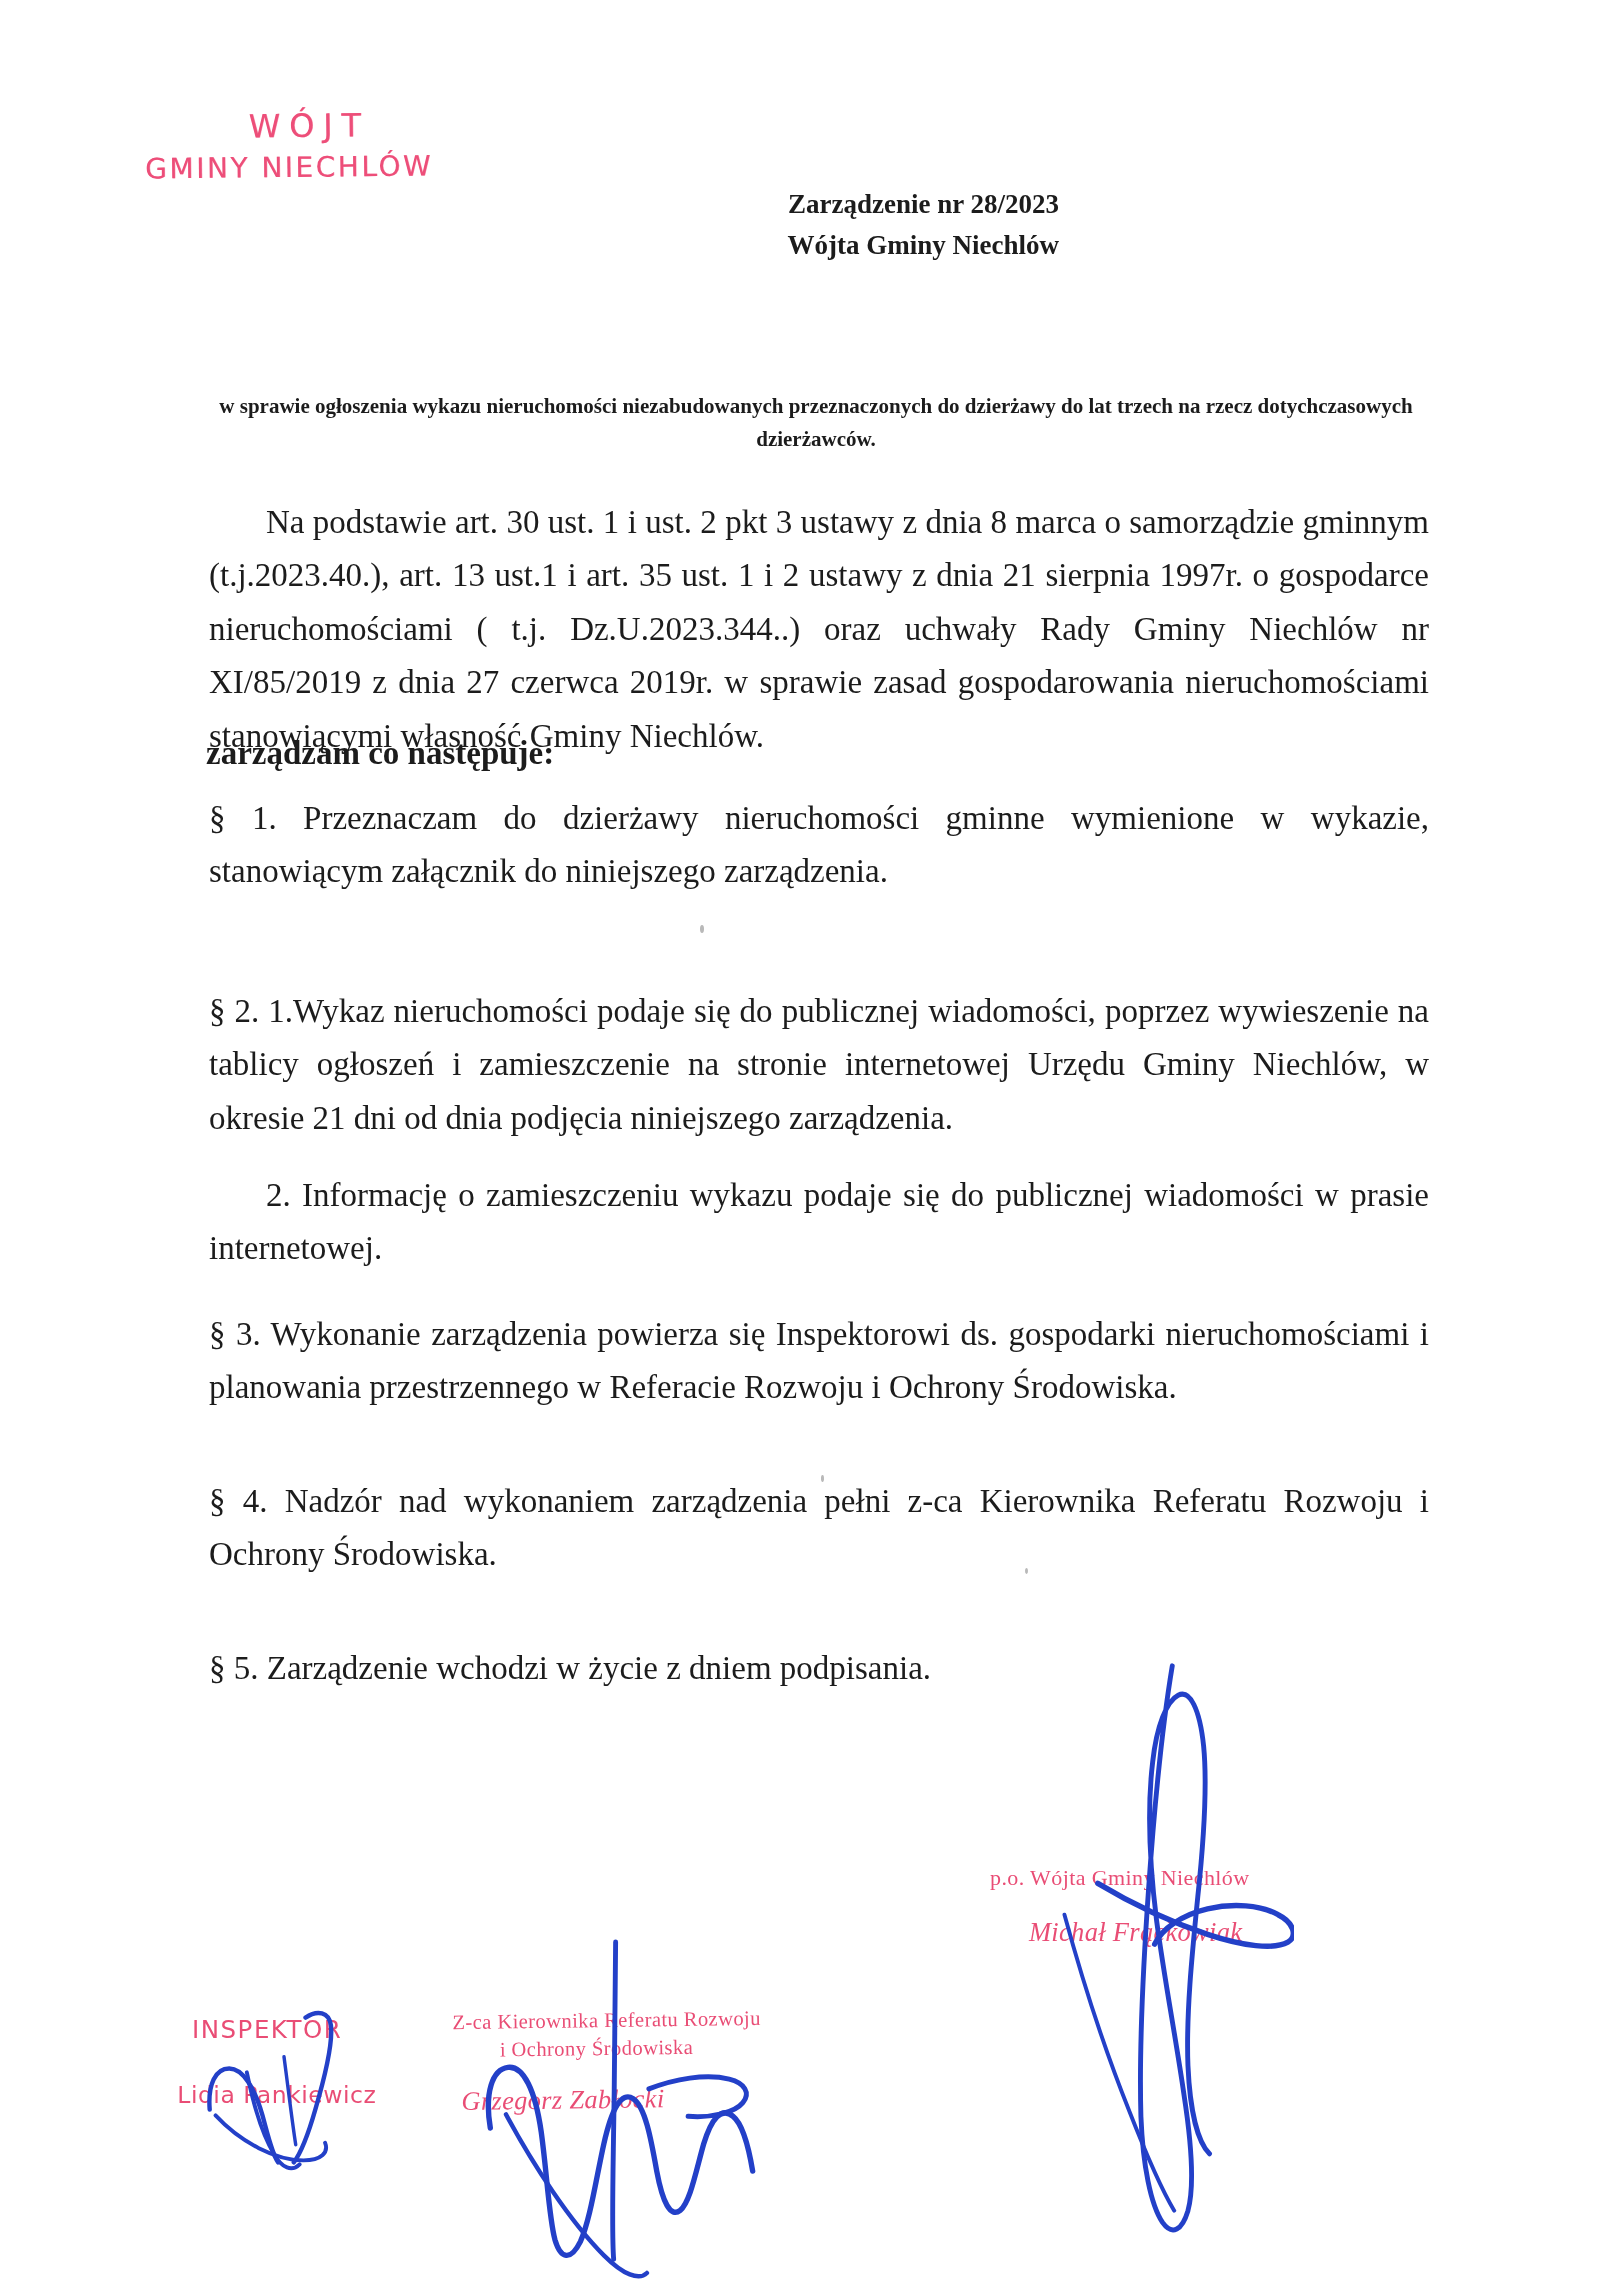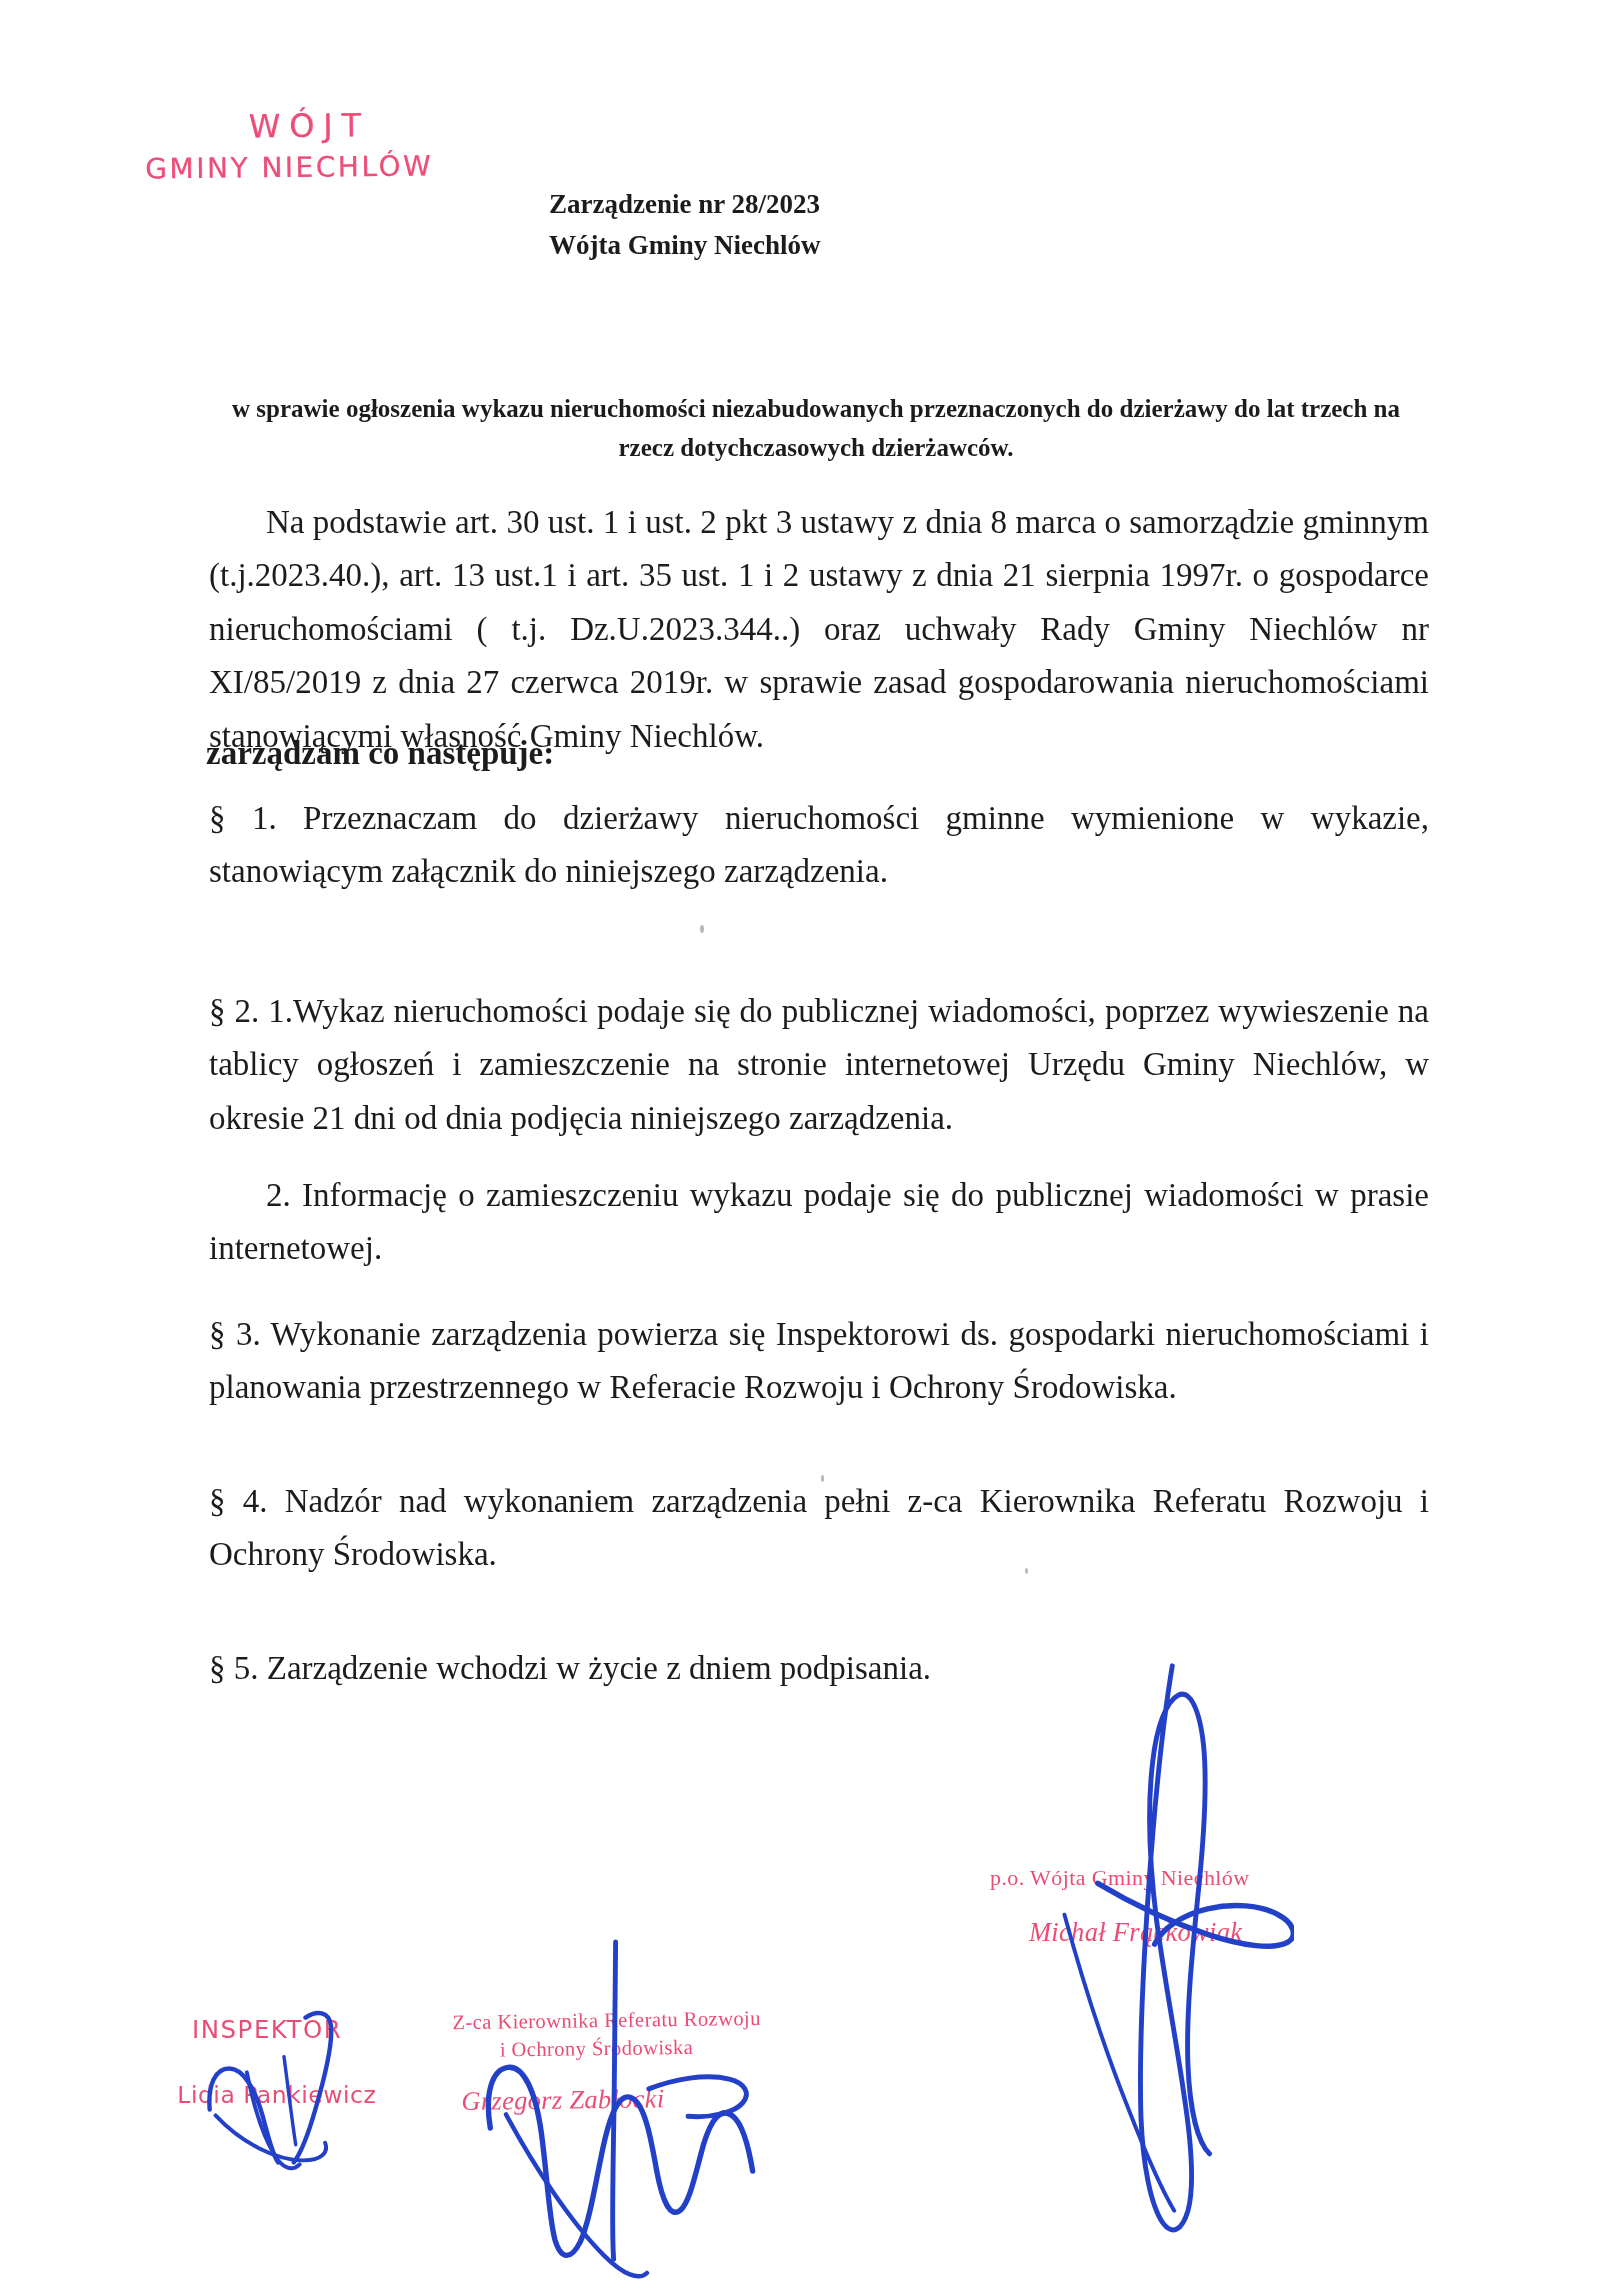--- a/index.html
+++ b/index.html
@@ -45,35 +45,35 @@
     margin-top: 3.9px;
     text-shadow: 0.5px 0 0 rgba(236,63,110,0.55);
   }
 
   
   .doc-title {
     position: absolute;
     left: 549px;
     top: 184px;
     width: 510px;
-    text-align: left;
+    text-align: right;
     font-weight: bold;
     font-size: 27px;
     line-height: 1.52;
   }
 
   
   .doc-subject {
     position: absolute;
     left: 206px;
     top: 390px;
     width: 1220px;
     text-align: center;
     font-weight: bold;
-    font-size: 25px;
+    font-size: 21px;
     line-height: 1.55;
   }
 
   
   .para {
     position: absolute;
     text-align: justify;
     font-size: 33px;
     line-height: 1.62;
   }

